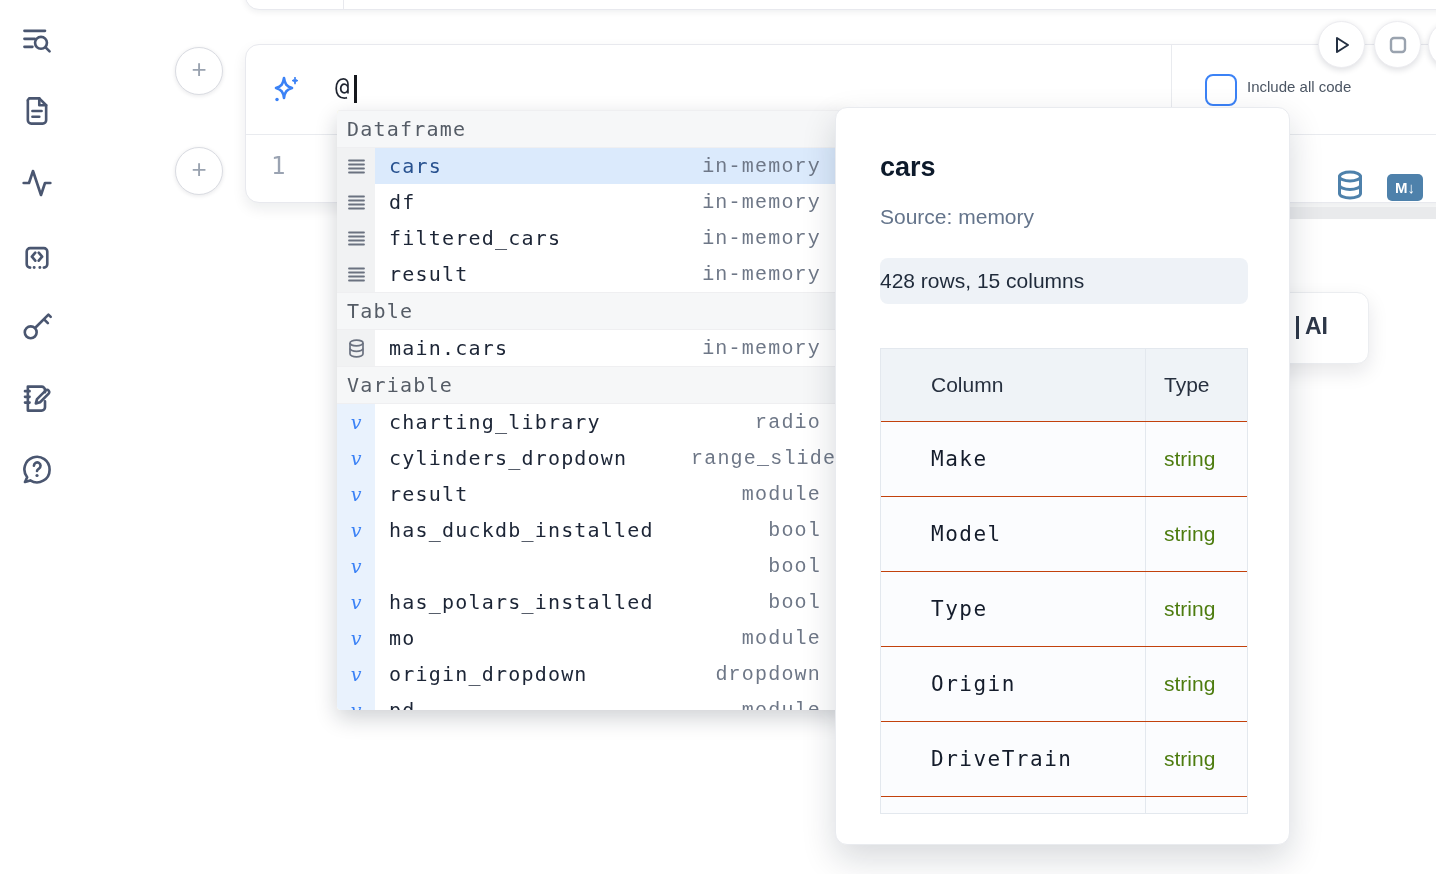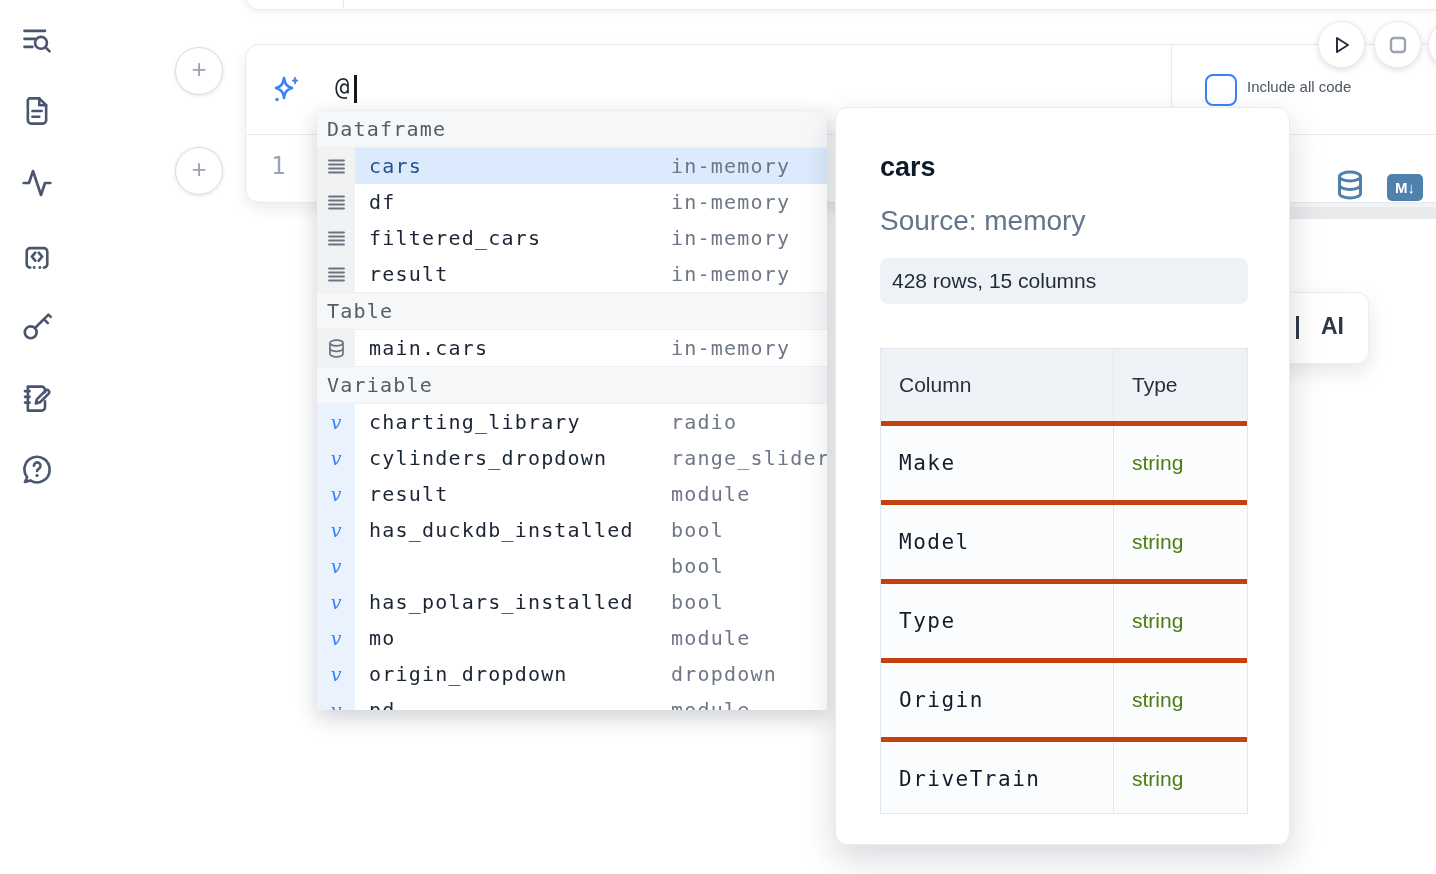--- a/index.html
+++ b/index.html
@@ -66,63 +66,63 @@
   }
   .circle-btn svg{position:absolute;left:50%;top:50%;transform:translate(-50%,-50%);}
 
   
   .out-strip{position:absolute;left:1240px;top:207px;width:220px;height:12px;background:#e9eaec;z-index:3;}
   .ai-card{
     position:absolute;left:1238px;top:292px;width:129px;height:70px;background:#fff;
     border:1px solid #ebedf0;border-radius:12px;box-shadow:0 8px 20px rgba(15,23,42,.10);z-index:10;
   }
   .ai-card .partial-bar{position:absolute;left:57px;top:23px;width:3px;height:23px;background:#2d3748;}
-  .ai-card .ai-label{position:absolute;left:66px;top:20px;font-size:23px;font-weight:bold;color:#2d3748;margin-left:16px;}
+  .ai-card .ai-label{position:absolute;left:66px;top:20px;font-size:23px;font-weight:bold;color:#2d3748;}
 
   
   .autocomplete{
-    position:absolute;left:317px;top:110px;width:510px;height:600px;overflow:hidden;
+    position:absolute;left:337px;top:110px;width:510px;height:600px;overflow:hidden;
     background:#fef9c3;border-radius:4px;box-shadow:0 8px 22px rgba(15,23,42,.20);z-index:20;
     font-family:"DejaVu Sans Mono",monospace;font-size:20px;letter-spacing:1.2px;
   }
   .ac-header{
     height:36px;line-height:36px;background:#f6f7f8;color:#555c66;
     padding-left:10px;border-top:1px solid #efeff1;border-bottom:1px solid #efeff1;
   }
   .ac-row{display:flex;align-items:center;height:36px;background:#fff;}
   .ac-gutter{
     width:38px;height:36px;flex:none;display:flex;align-items:center;justify-content:center;
   }
   .gutter-gray{background:#f1f2f3;color:#6b7280;}
   .gutter-blue{background:#e9f2fd;}
   .ac-gutter .var-v{font-family:"DejaVu Serif",serif;font-style:italic;font-size:19px;color:#3b82f6;letter-spacing:0;}
   .ac-name{margin-left:14px;color:#1c2536;white-space:nowrap;}
   .ac-spacer{flex:1;}
-  .ac-type{flex:none;width:130px;margin-right:26px;text-align:left;color:#6e7787;white-space:nowrap;}
+  .ac-type{flex:none;width:130px;margin-right:26px;text-align:right;color:#6e7787;white-space:nowrap;font-family:Liberation Mono, monospace;}
   .ac-row.selected{background:#dbeafc;}
   .ac-row.selected .ac-name{color:#27518f;}
 
   
   .preview-panel{
     position:absolute;left:835px;top:107px;width:455px;height:738px;background:#fff;
     border:1px solid #e9ebef;border-radius:12px;box-shadow:0 14px 34px rgba(15,23,42,.16);
     z-index:30;box-sizing:border-box;
   }
   .pp-title{position:absolute;left:44px;top:44px;font-size:27px;font-weight:bold;color:#0d1a2b;}
-  .pp-source{position:absolute;left:44px;top:97px;font-size:28px;color:#64748b;}
+  .pp-source{position:absolute;left:44px;top:97px;font-size:21px;color:#64748b;}
   .pp-badge{
     position:absolute;left:44px;top:150px;width:368px;height:46px;box-sizing:border-box;
-    background:#eef2f7;border-radius:8px;line-height:46px;padding-left:12px;
+    background:#eef2f7;border-radius:8px;line-height:46px;padding-left:0;
     font-size:21px;color:#1f2a3a;
   }
   .pp-table{
     position:absolute;left:44px;top:240px;width:368px;height:466px;overflow:hidden;
     border:1px solid #e3e8ee;box-sizing:border-box;
   }
-  .pp-tr{display:flex;border-bottom:5px solid #c2410c;background:#fbfcfe;}
+  .pp-tr{display:flex;border-bottom:1px solid #c2410c;background:#fbfcfe;padding-left:32px;}
   .pp-tr.head{background:#eff3f7;}
   .pp-tr.head .pp-td{font-family:"Liberation Sans",sans-serif;color:#27303f;}
   .pp-td{box-sizing:border-box;padding-left:18px;display:flex;align-items:center;font-size:21px;}
   .pp-td.col1{width:233px;border-right:1px solid #e3e8ee;}
   .pp-td.col2{flex:1;}
   .pp-tr .cell-name{font-family:"DejaVu Sans Mono",monospace;letter-spacing:1.5px;color:#141c2b;}
   .pp-tr .cell-type{color:#4d7c0f;}
   .pp-tr{height:74px;}
   .pp-tr.head{height:72px;}
 </style>

